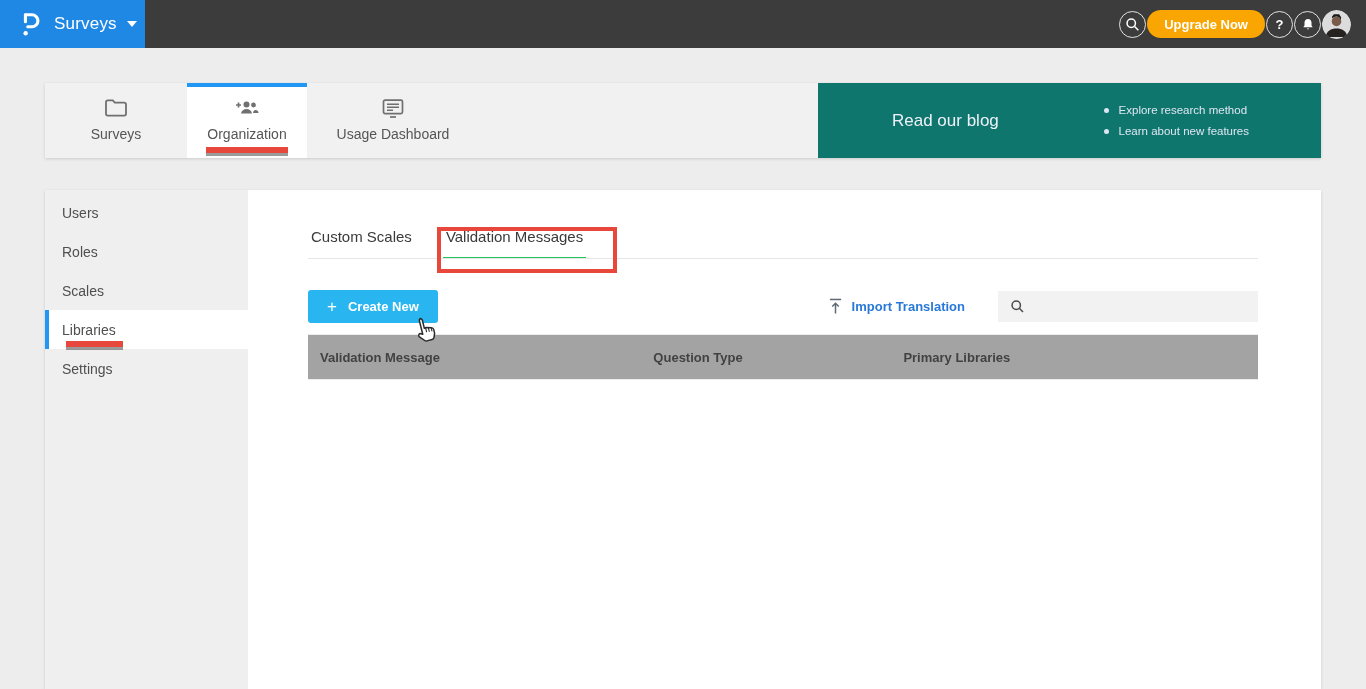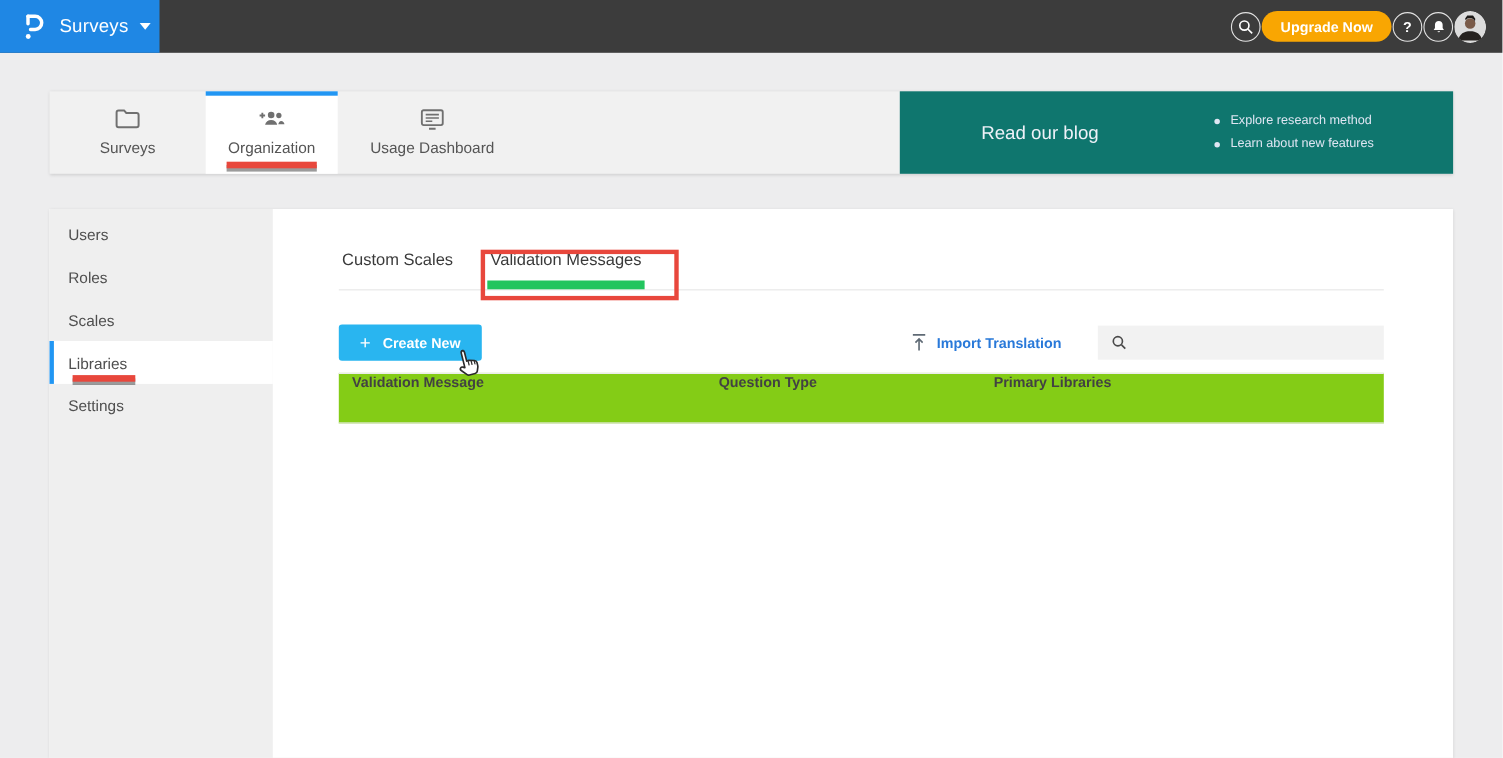--- a/index.html
+++ b/index.html
@@ -88,21 +88,21 @@
   }
   .side-item.active { background:#fff; border-left:4px solid #2196f3; padding-left:13px; }
   .side-item .anno-underline { left:17px; bottom:2px; width:57px; }
 
   .main-content { flex:1; position:relative; }
   .content-tabs {
     margin:38px 63px 0 60px; display:flex; gap:28px;
     border-bottom:1px solid #e6e6e6;
   }
   .ct-tab { font-size:15px; color:#3a3a3a; padding:0 3px 13px; cursor:pointer; }
-  .ct-tab.active { padding-bottom:10px; border-bottom:8px solid #22c55e; }
+  .ct-tab.active { padding-bottom:10px; border-bottom:1px solid #22c55e; }
 
   .toolbar { margin:31px 63px 0 60px; height:33px; display:flex; align-items:center; }
   .create-btn {
     height:33px; padding:0 19px; background:#29b5f0; border:none; border-radius:3px;
     color:#fff; font-size:13px; font-weight:bold; display:flex; align-items:center;
     gap:11px; cursor:pointer;
   }
   .create-btn .plus { font-size:17px; font-weight:normal; line-height:1; }
   .toolbar-right { margin-left:auto; display:flex; align-items:center; }
   .import-link {
@@ -112,23 +112,23 @@
   .search-box {
     margin-left:33px; width:260px; height:31px; background:#f2f2f2;
     display:flex; align-items:center; padding-left:12px; cursor:text;
   }
   .search-box input {
     border:none; background:transparent; outline:none; flex:1;
     font-family:"Liberation Sans", sans-serif; font-size:13px; margin-left:8px;
   }
 
   .table-head {
-    margin:11px 63px 0 60px; height:46px; background:#84cc16;
+    margin:11px 63px 0 60px; height:46px; background:#a3a3a3;
     border-top:1px solid #ececec; border-bottom:1px solid #ececec;
-    display:flex; padding:0 12px;
+    display:flex; align-items:center; padding:0 12px;
     font-size:13px; font-weight:bold; color:#424242;
   }
   .th-col1 { width:36%; } .th-col2 { width:27%; } .th-col3 { width:37%; }
 
   
   .anno-box {
     position:absolute; left:189px; top:37px; width:180px; height:46px;
     border:4px solid #e8473c; pointer-events:none;
   }
   .cursor-pointer-icon {

